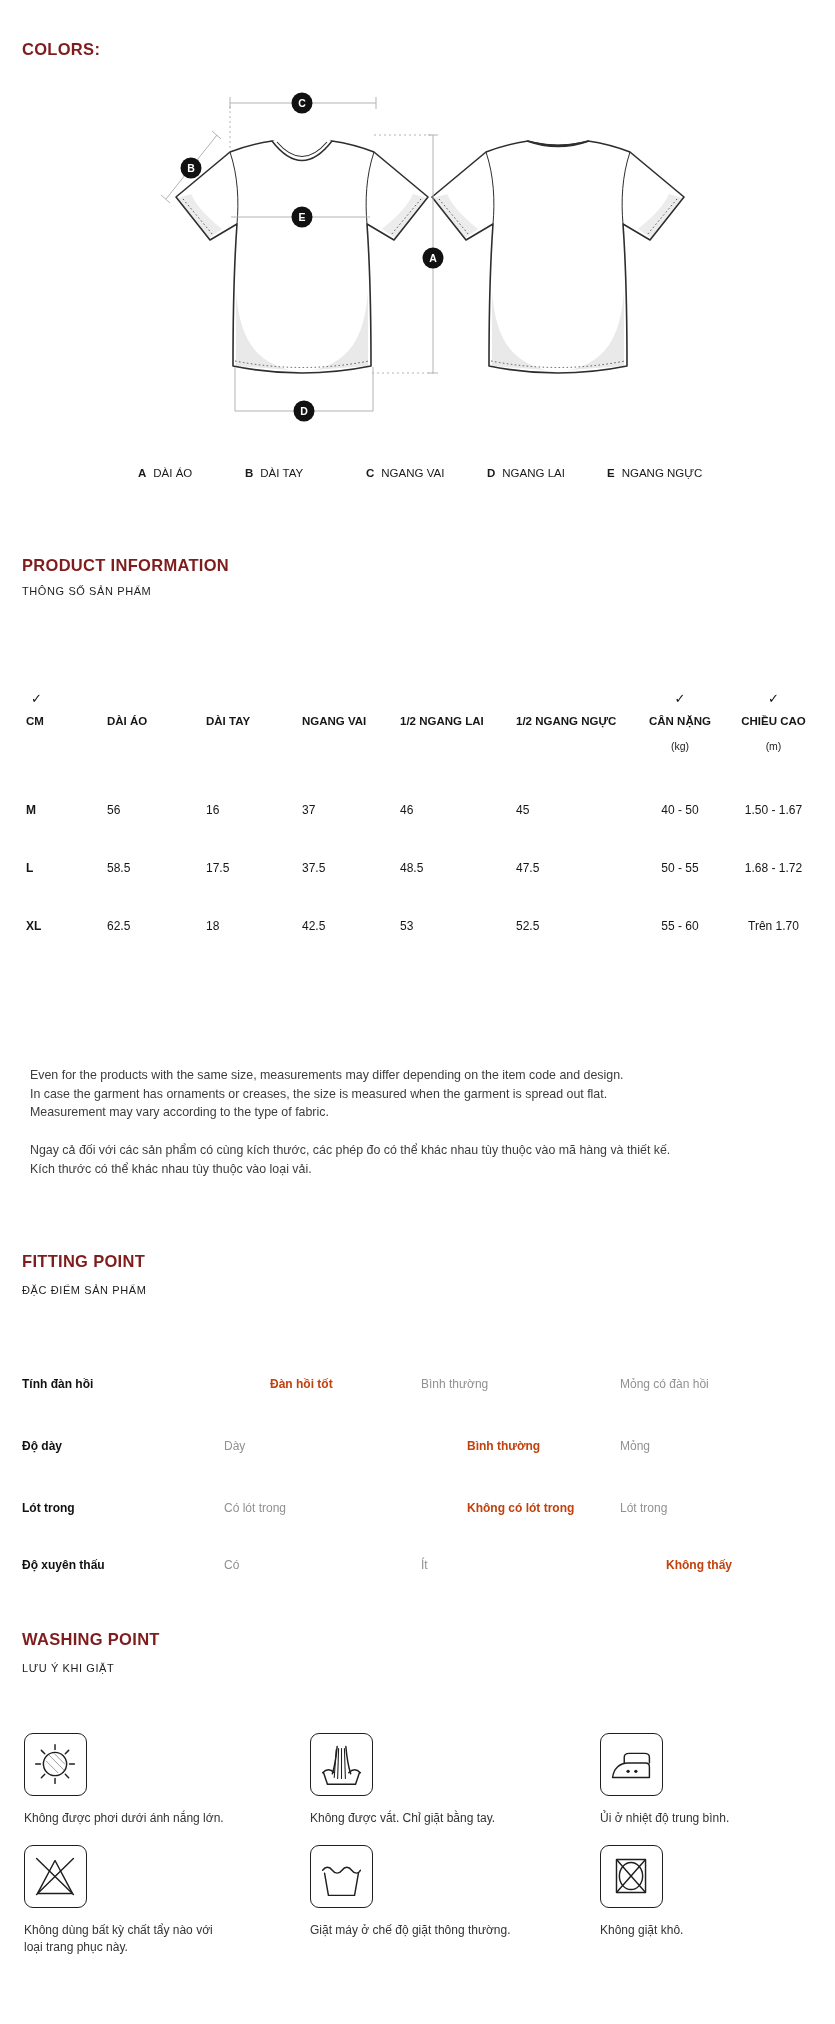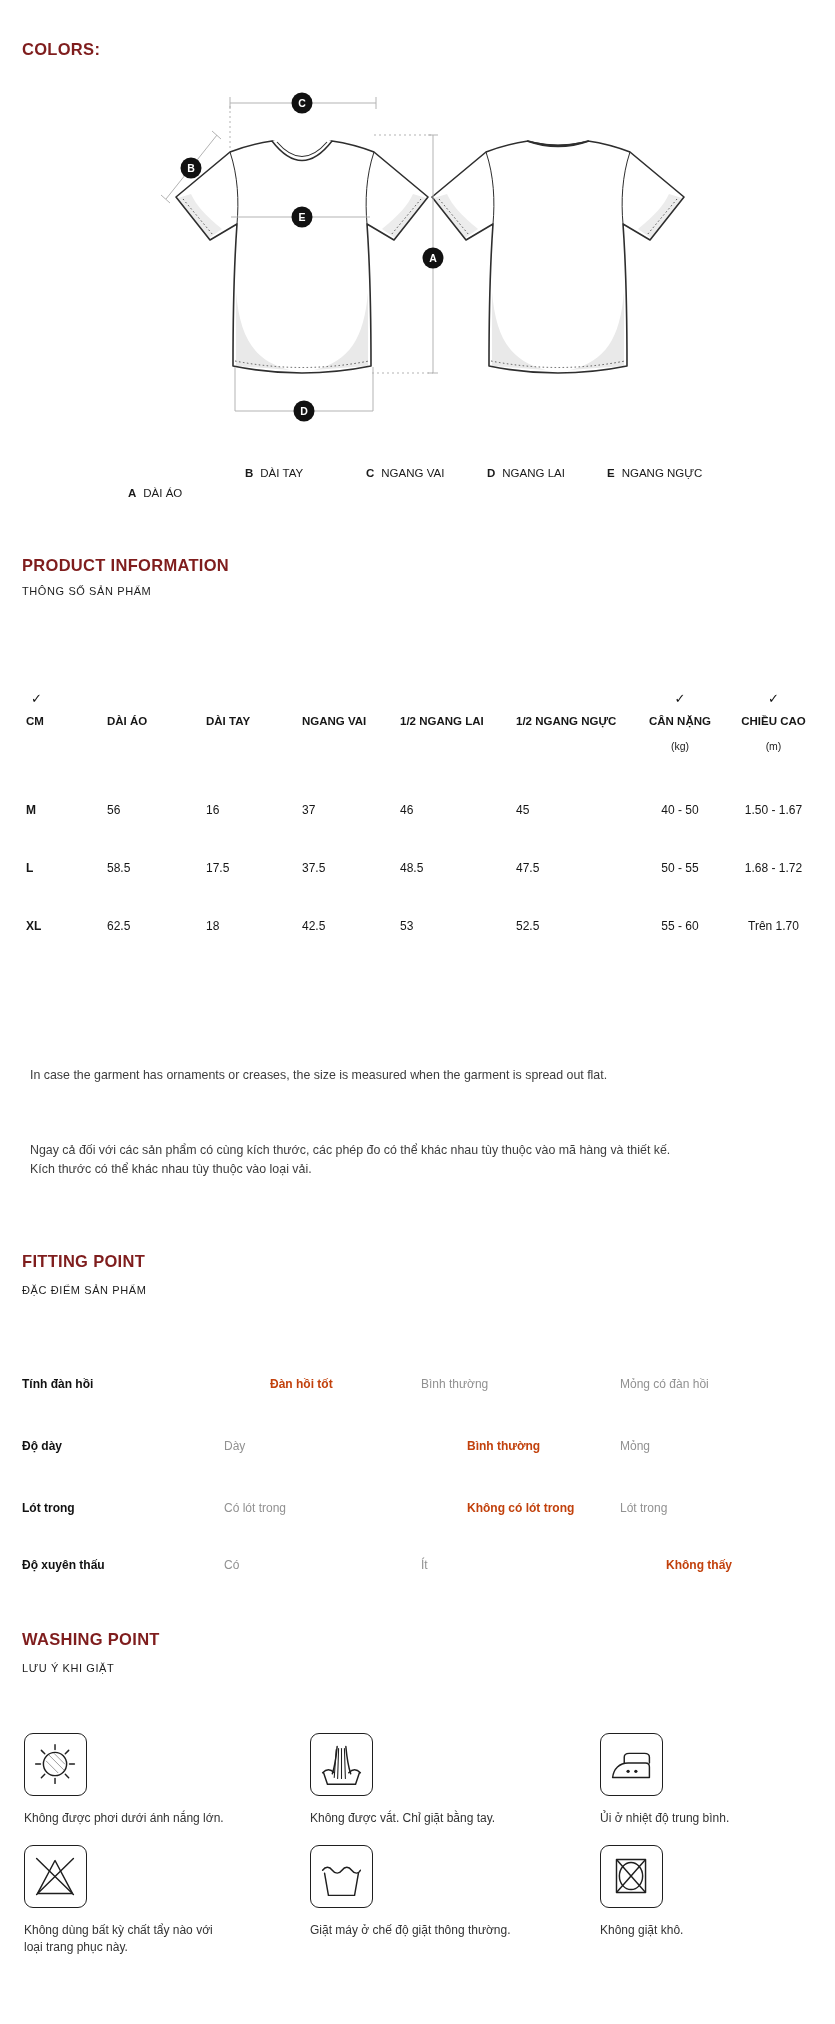--- a/index.html
+++ b/index.html
@@ -104,21 +104,21 @@
       <text x="191" y="171.5" fill="#fff">B</text>
       <circle cx="302" cy="103" r="10.5" fill="#111"></circle>
       <text x="302" y="106.5" fill="#fff">C</text>
       <circle cx="304" cy="411" r="10.5" fill="#111"></circle>
       <text x="304" y="414.5" fill="#fff">D</text>
       <circle cx="302" cy="217" r="10.5" fill="#111"></circle>
       <text x="302" y="220.5" fill="#fff">E</text>
     </g>
   </svg>
 
-  <div class="legend-item" style="left:128px;margin-top:20px;"><b>A</b><span>DÀI ÁO</span></div>
+  <div class="legend-item" style="left:138px;"><b>A</b><span>DÀI ÁO</span></div>
   <div class="legend-item" style="left:245px;"><b>B</b><span>DÀI TAY</span></div>
   <div class="legend-item" style="left:366px;"><b>C</b><span>NGANG VAI</span></div>
   <div class="legend-item" style="left:487px;"><b>D</b><span>NGANG LAI</span></div>
   <div class="legend-item" style="left:607px;"><b>E</b><span>NGANG NGỰC</span></div>
 
   <div class="abs h1" style="left:22px; top:556px;">PRODUCT INFORMATION</div>
   <div class="abs sub" style="left:22px; top:585px;">THÔNG SỐ SẢN PHẨM</div>
 
   <div>
     <div class="trow" style="top:691px;">
@@ -165,21 +165,23 @@
       <span class="cell c2">18</span>
       <span class="cell c3">42.5</span>
       <span class="cell c4">53</span>
       <span class="cell c5">52.5</span>
       <span class="cell c6">55 - 60</span>
       <span class="cell c7">Trên 1.70</span>
     </div>
   </div>
 
   <div class="notes" style="top:1066px;">
+    <div>Even for the products with the same size, measurements may differ depending on the item code and design.</div>
     <div>In case the garment has ornaments or creases, the size is measured when the garment is spread out flat.</div>
+    <div>Measurement may vary according to the type of fabric.</div>
   </div>
   <div class="notes" style="top:1141px;">
     <div>Ngay cả đối với các sản phẩm có cùng kích thước, các phép đo có thể khác nhau tùy thuộc vào mã hàng và thiết kế.</div>
     <div>Kích thước có thể khác nhau tùy thuộc vào loại vải.</div>
   </div>
 
   <div class="abs h1" style="left:22px; top:1252px;">FITTING POINT</div>
   <div class="abs sub" style="left:22px; top:1284px;">ĐẶC ĐIỂM SẢN PHẨM</div>
 
   <div class="frow" style="top:1377px;">

